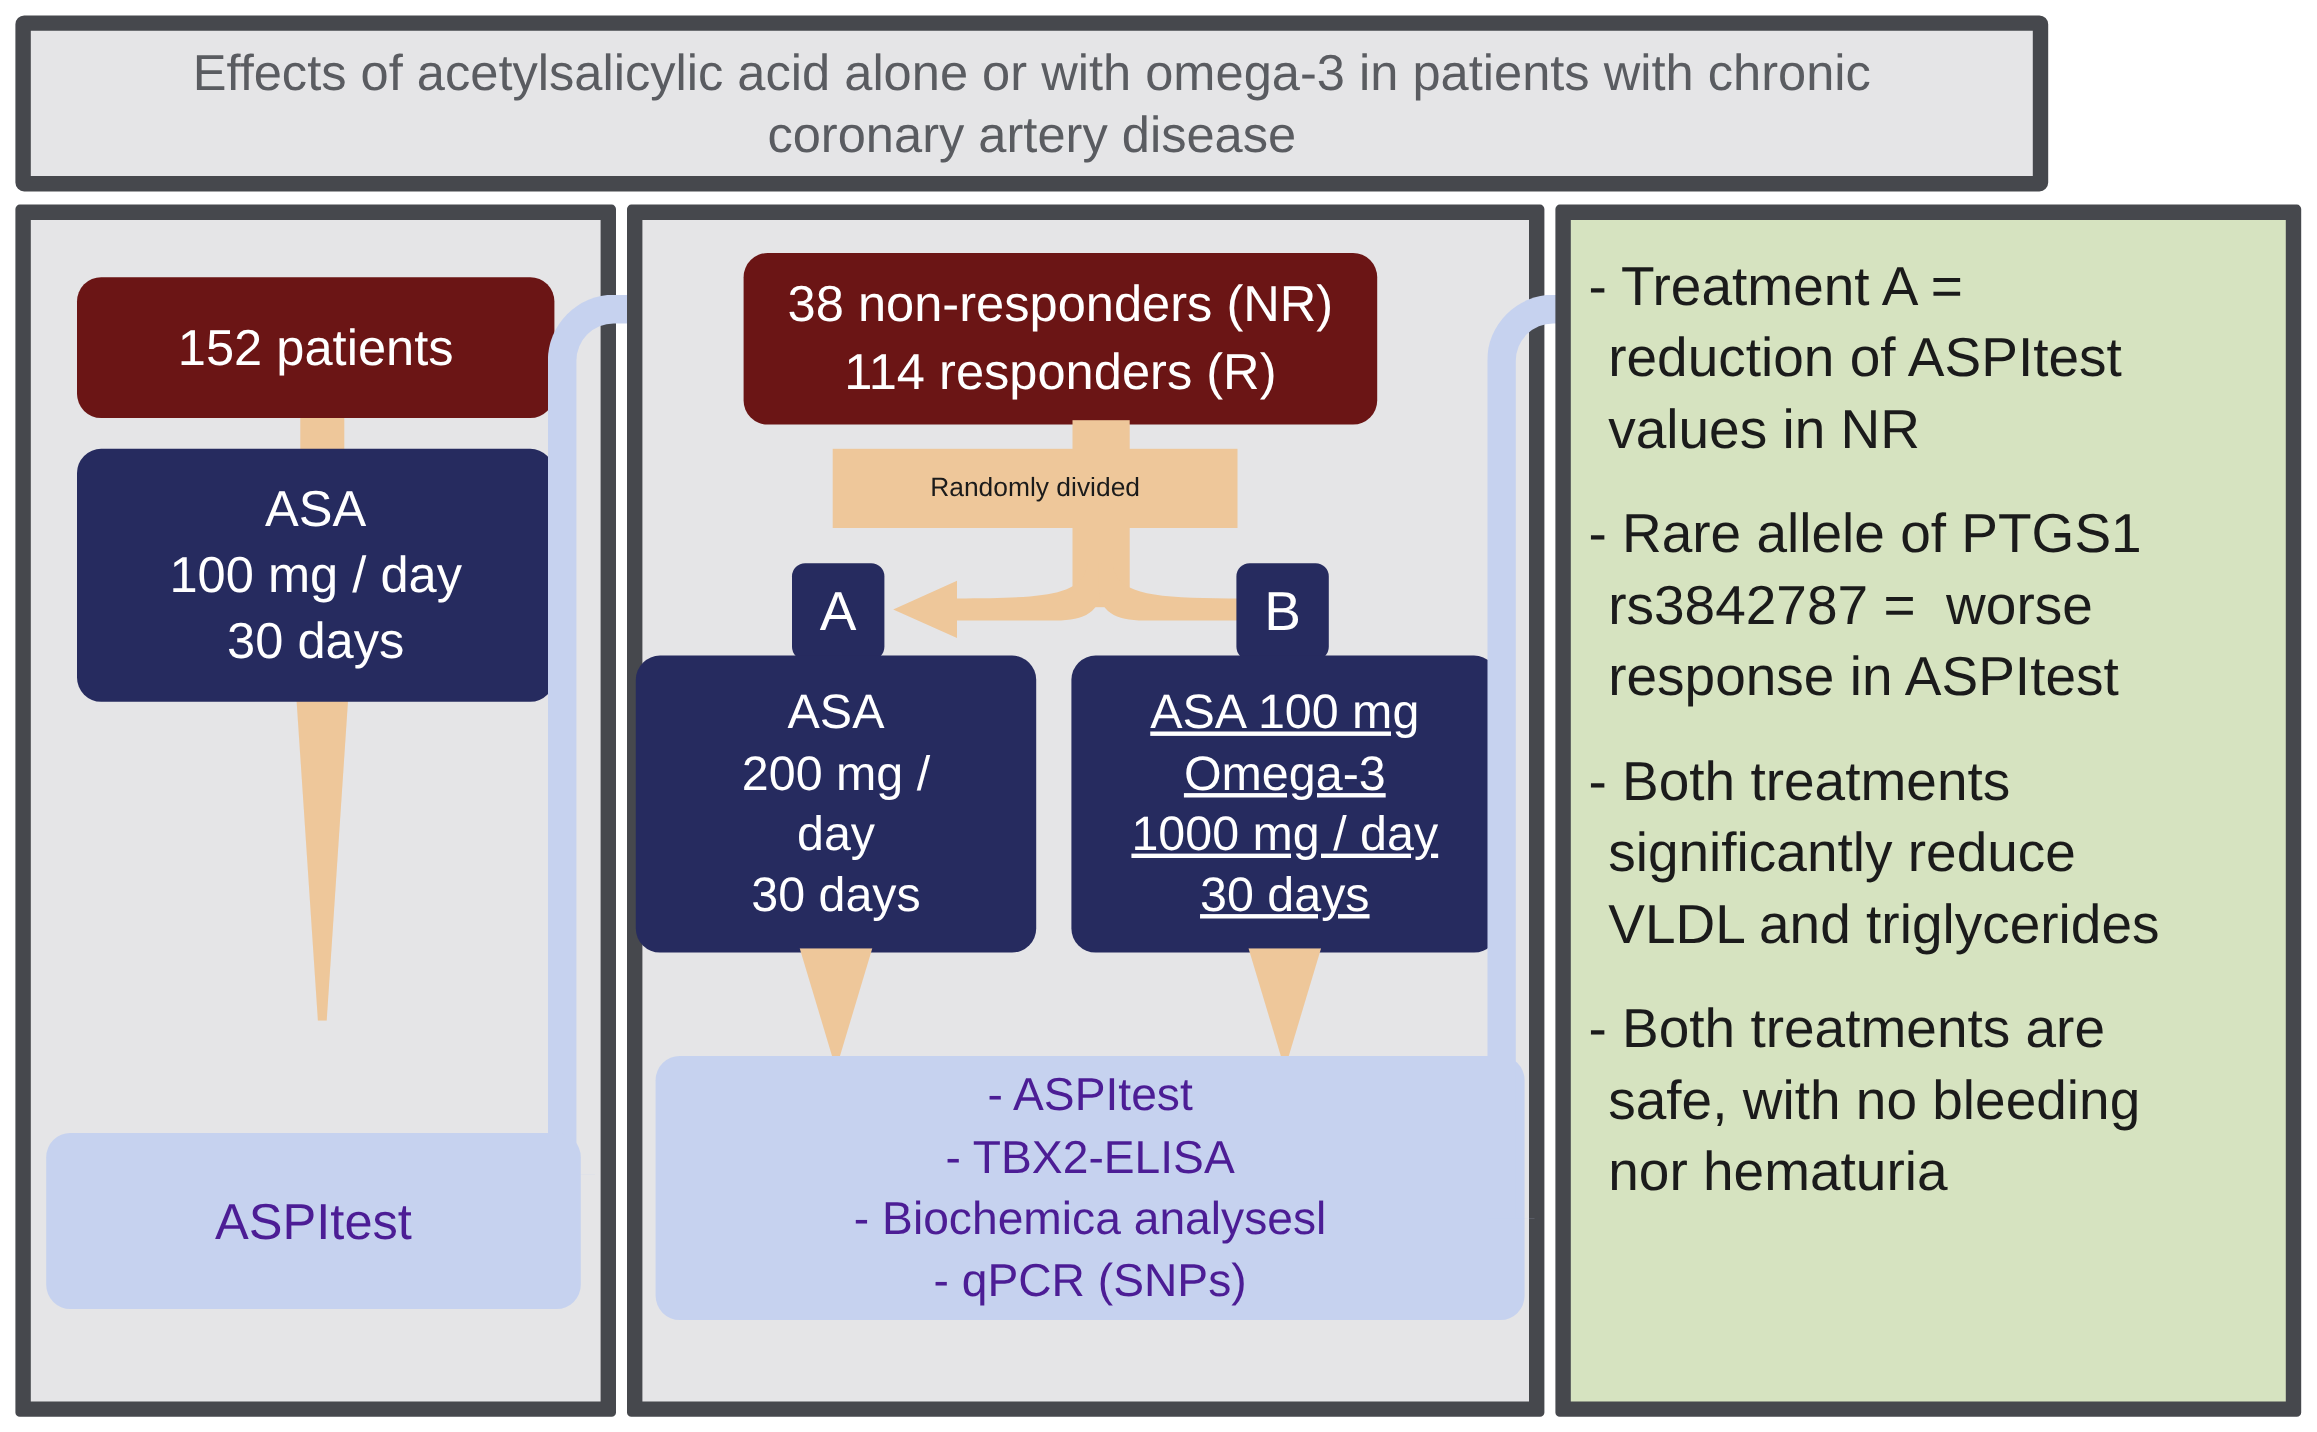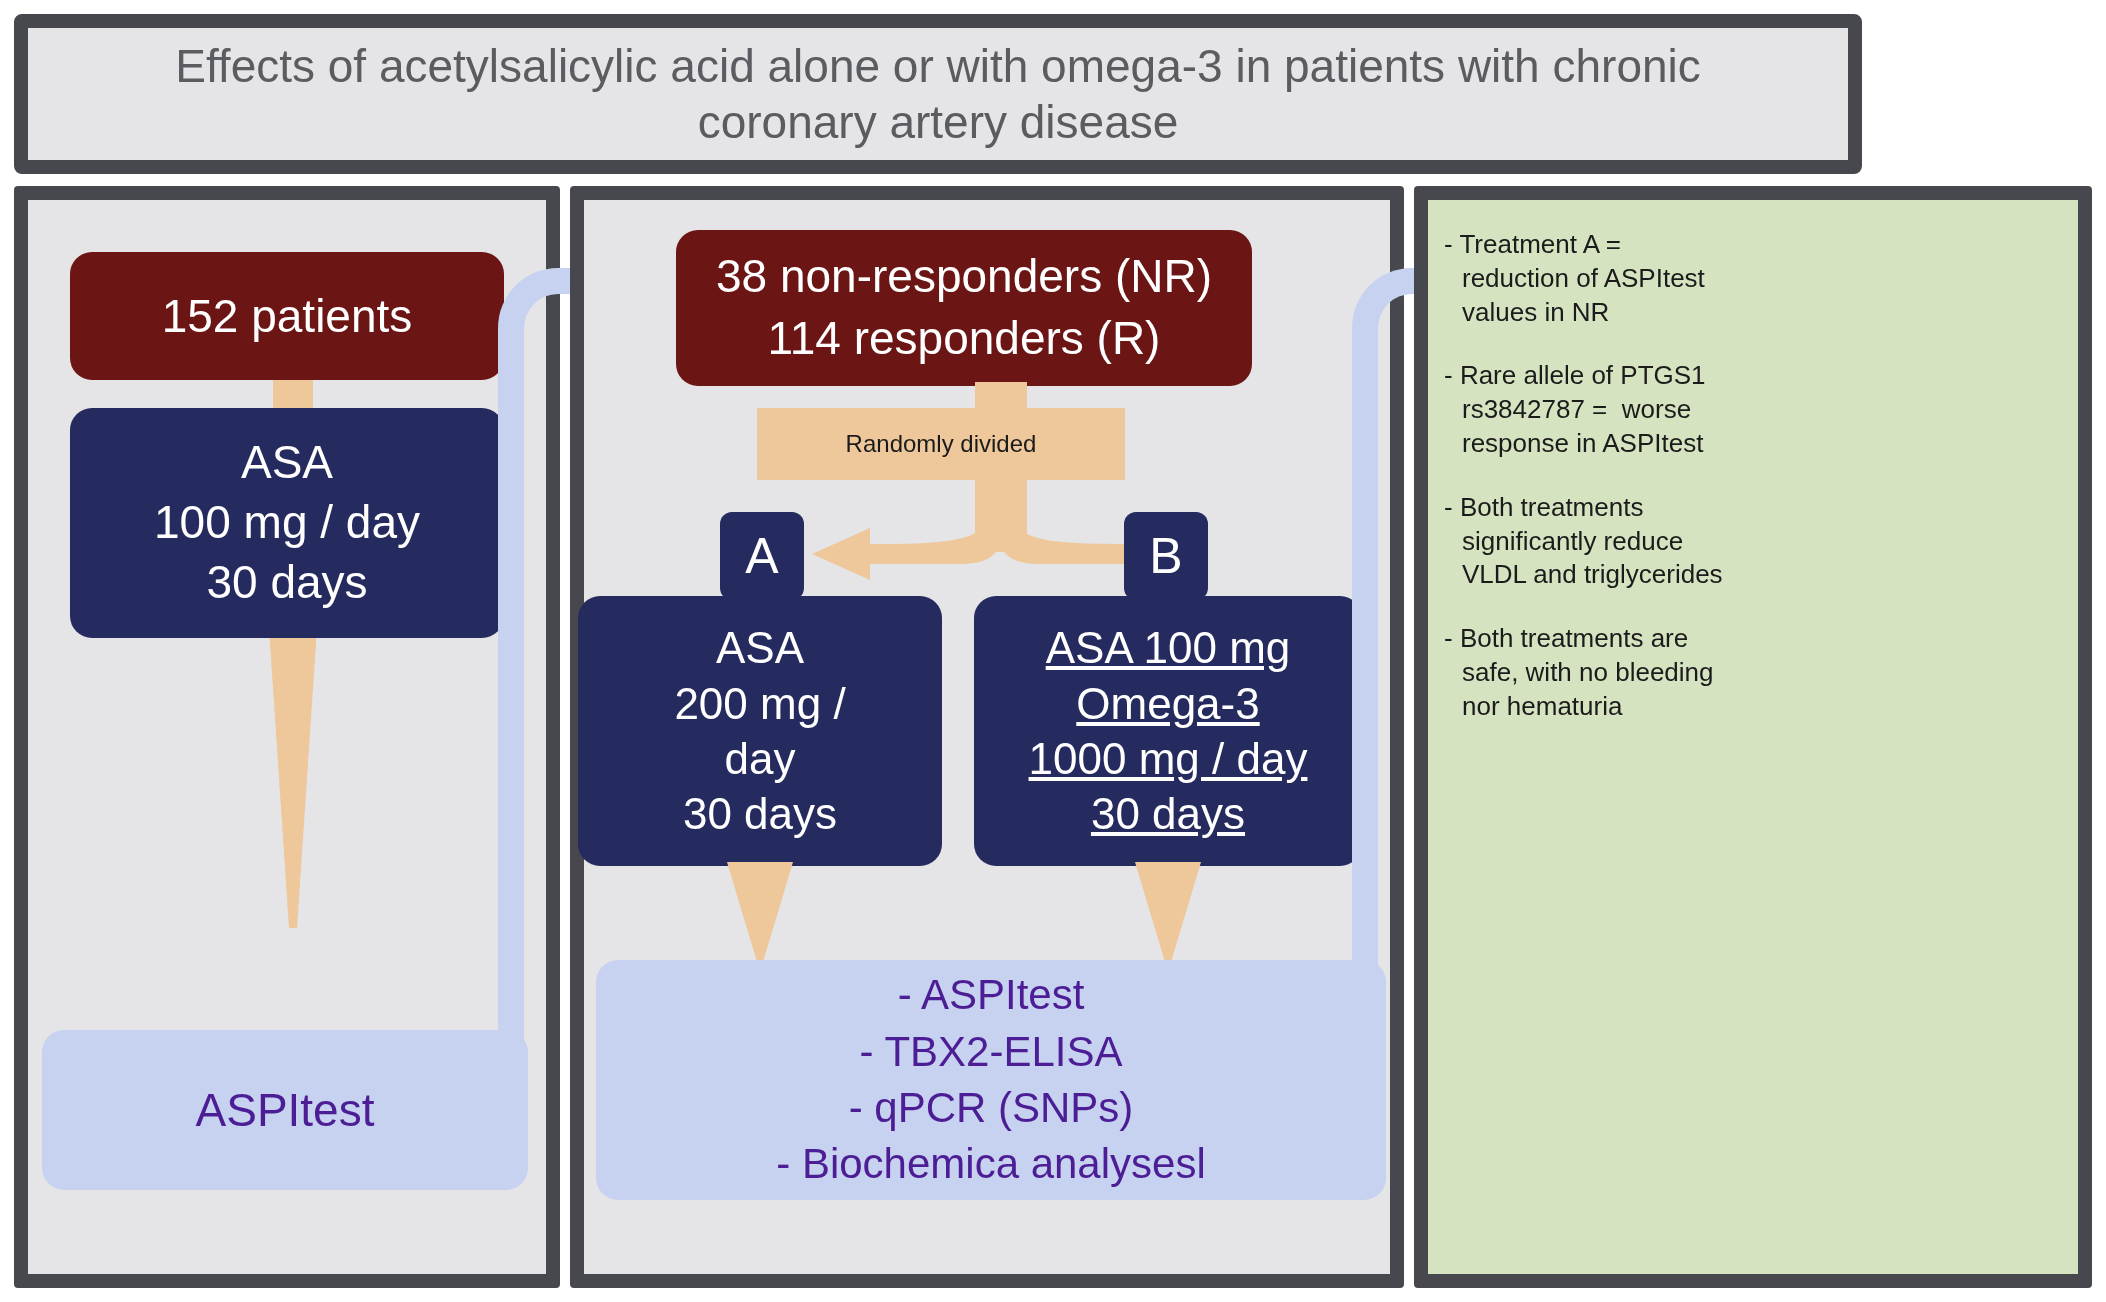--- a/index.html
+++ b/index.html
@@ -31,21 +31,21 @@
 
   
   .elbow{position:absolute;border:26px solid #c6d2ef;border-top-left-radius:60px;
     border-right:none;border-bottom:none;box-sizing:border-box;}
   .bluehead{position:absolute;width:0;height:0;border-top:44px solid transparent;
     border-bottom:44px solid transparent;border-left:54px solid #c6d2ef;}
 
   
   #results-list{position:absolute;left:1444px;top:210px;width:620px;height:1060px;
     display:flex;flex-direction:column;justify-content:flex-start;gap:30px;padding-top:18px;box-sizing:border-box;}
-  .bullet{color:#1b1b1b;font-size:26px;line-height:1.30;padding-left:18px;text-indent:-18px;
+  .bullet{color:#1b1b1b;font-size:50px;line-height:1.30;padding-left:18px;text-indent:-18px;
     white-space:pre-wrap;}
 </style>
 </head>
 <body>
 
 <div id="stage">
 
   <div id="title-frame" class="frame">
     <div id="title-text">Effects of acetylsalicylic acid alone or with omega-3 in patients with chronic coronary artery disease</div>
   </div>
@@ -116,22 +116,22 @@
   <svg width="110" height="110" style="position:absolute;left:705px;top:862px;">
     <polygon points="22,0 88,0 55,110" fill="#eec79a"></polygon>
   </svg>
   <svg width="110" height="110" style="position:absolute;left:1113px;top:862px;">
     <polygon points="22,0 88,0 55,110" fill="#eec79a"></polygon>
   </svg>
 
   <div class="node blue" style="left:596px;top:960px;width:790px;height:240px;font-size:42px;line-height:1.34;">
     <span class="ln">- ASPItest</span>
     <span class="ln">- TBX2-ELISA</span>
+    <span class="ln">- Biochemica analysesl</span>
     <span class="ln">- qPCR (SNPs)</span>
-    <span class="ln">- Biochemica analysesl</span>
   </div>
 
   <div class="elbow" style="left:1352px;top:268px;width:120px;height:840px;"></div>
   <div class="bluehead" style="left:1468px;top:250px;"></div>
 
   <div id="panel-right" class="frame"></div>
 
   <div id="results-list">
     <div class="bullet">- Treatment A =
 reduction of ASPItest

